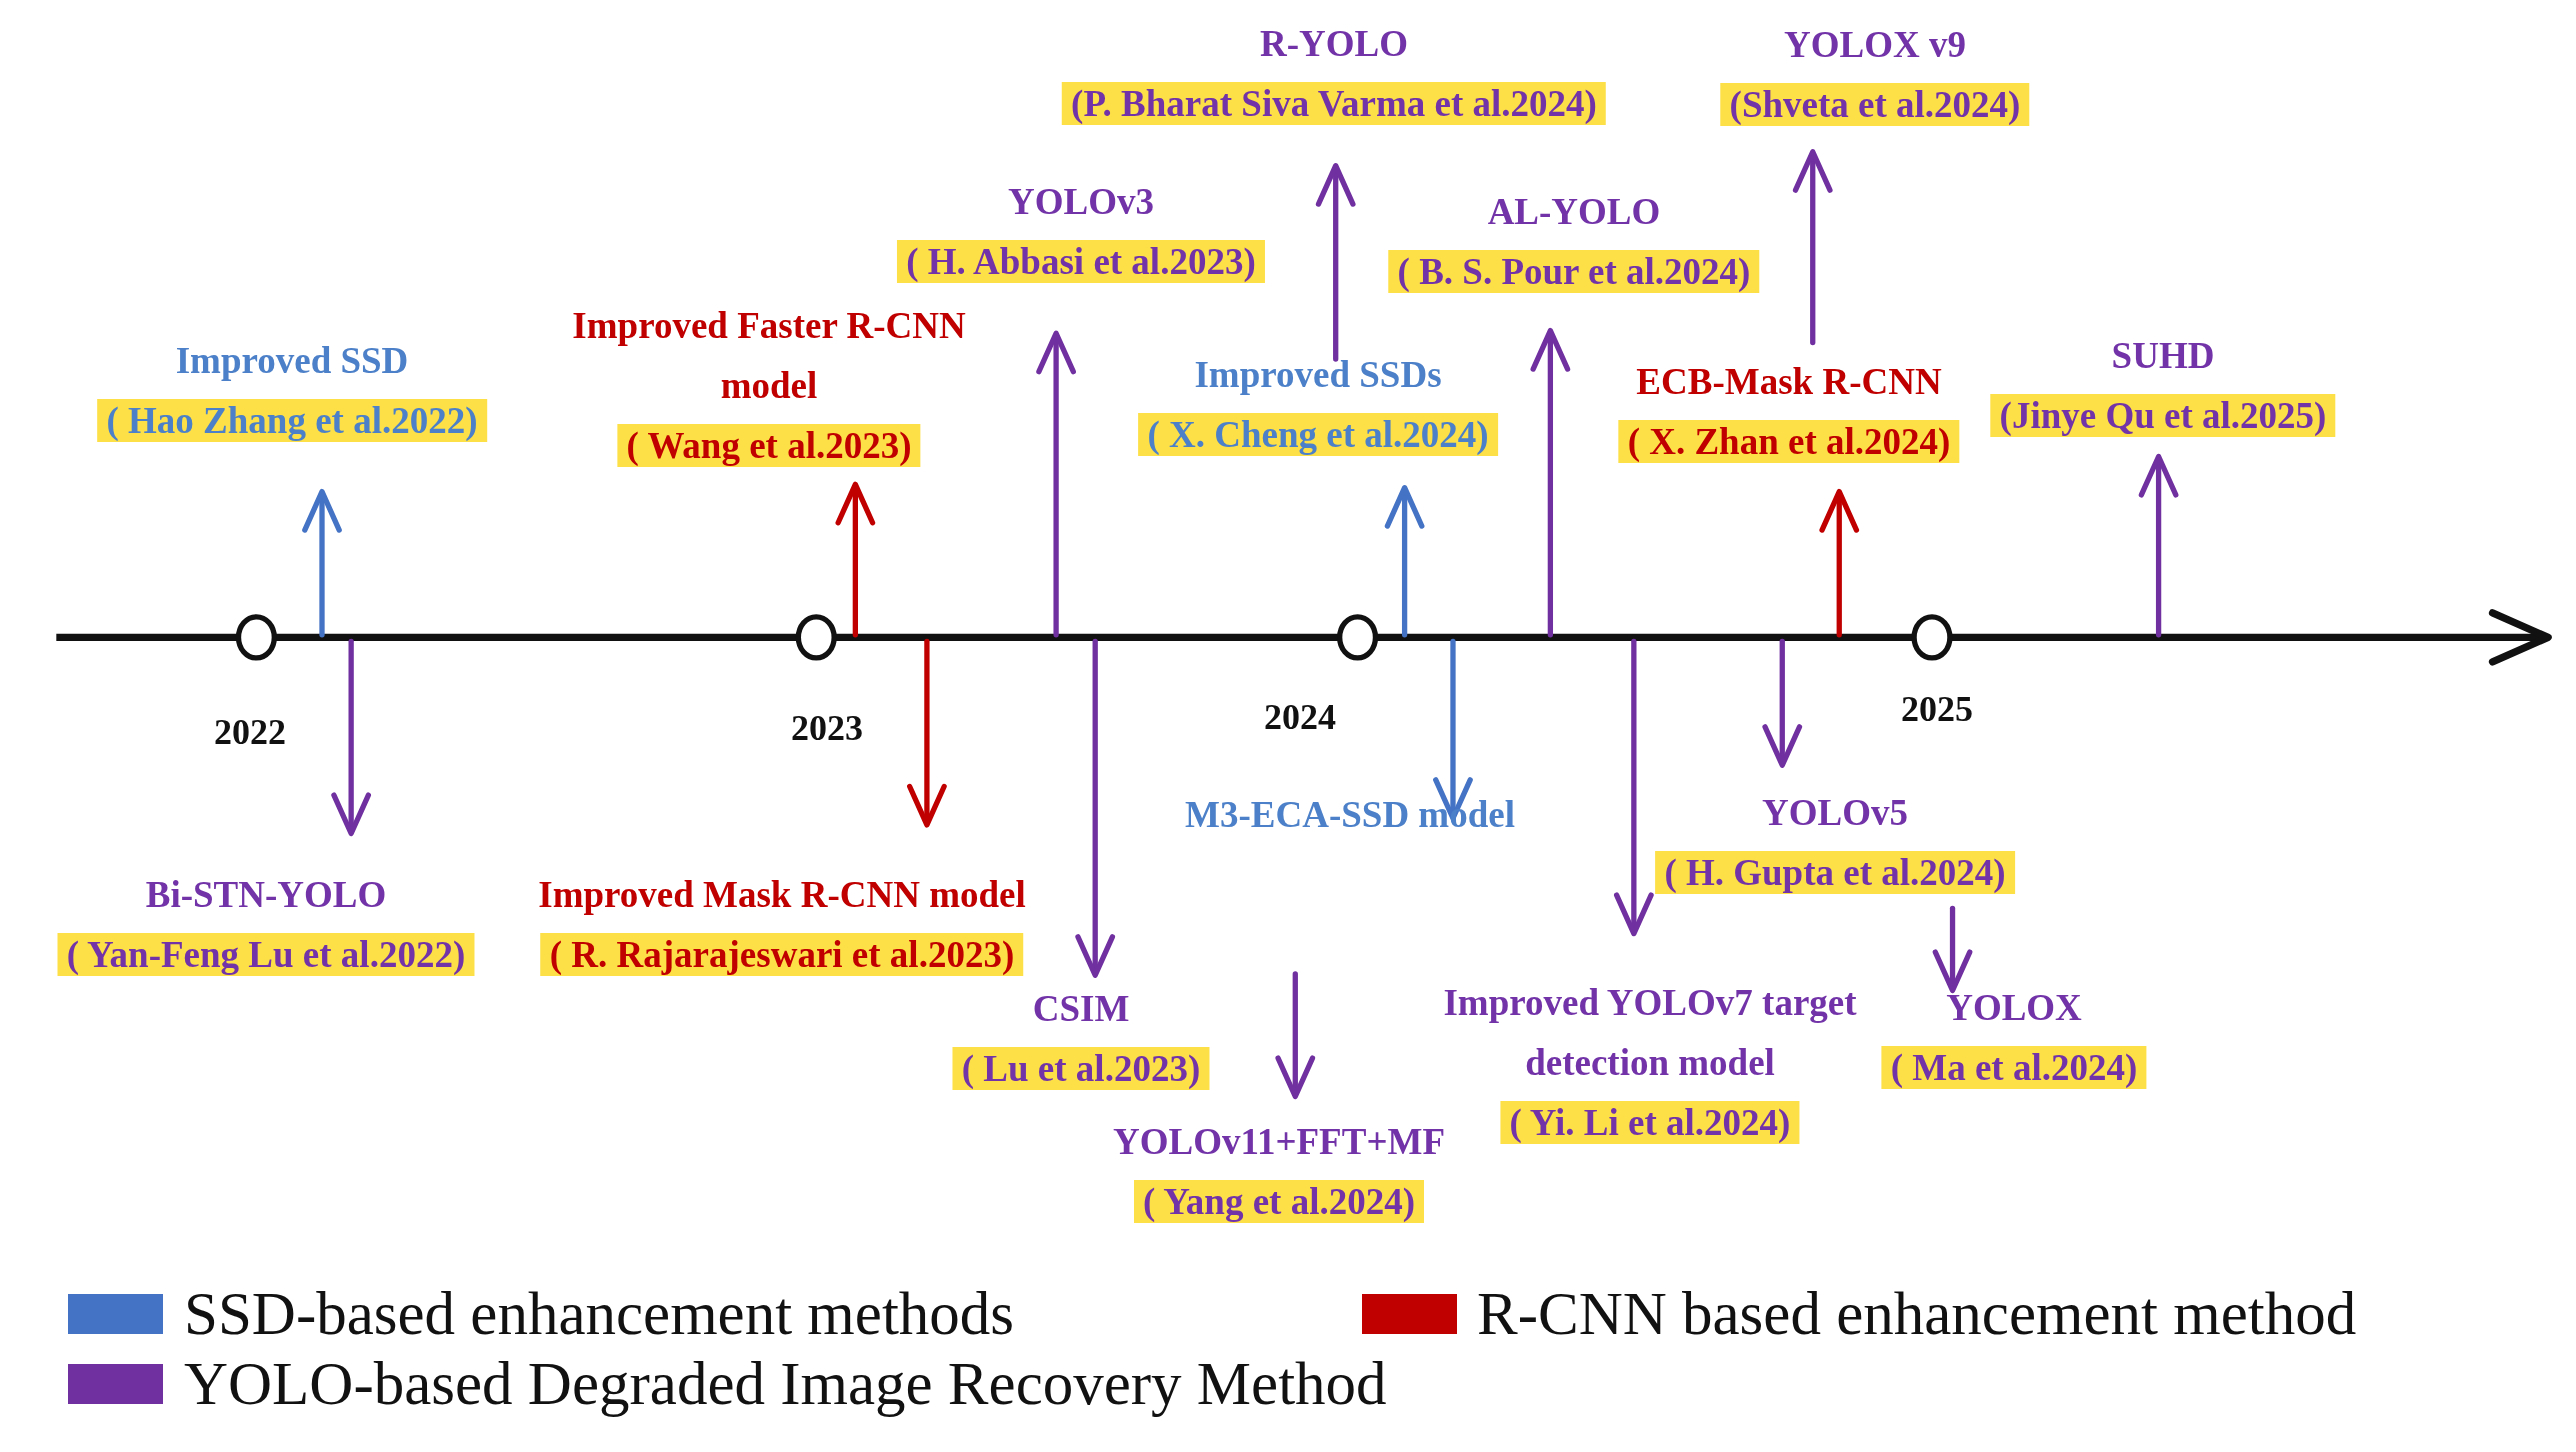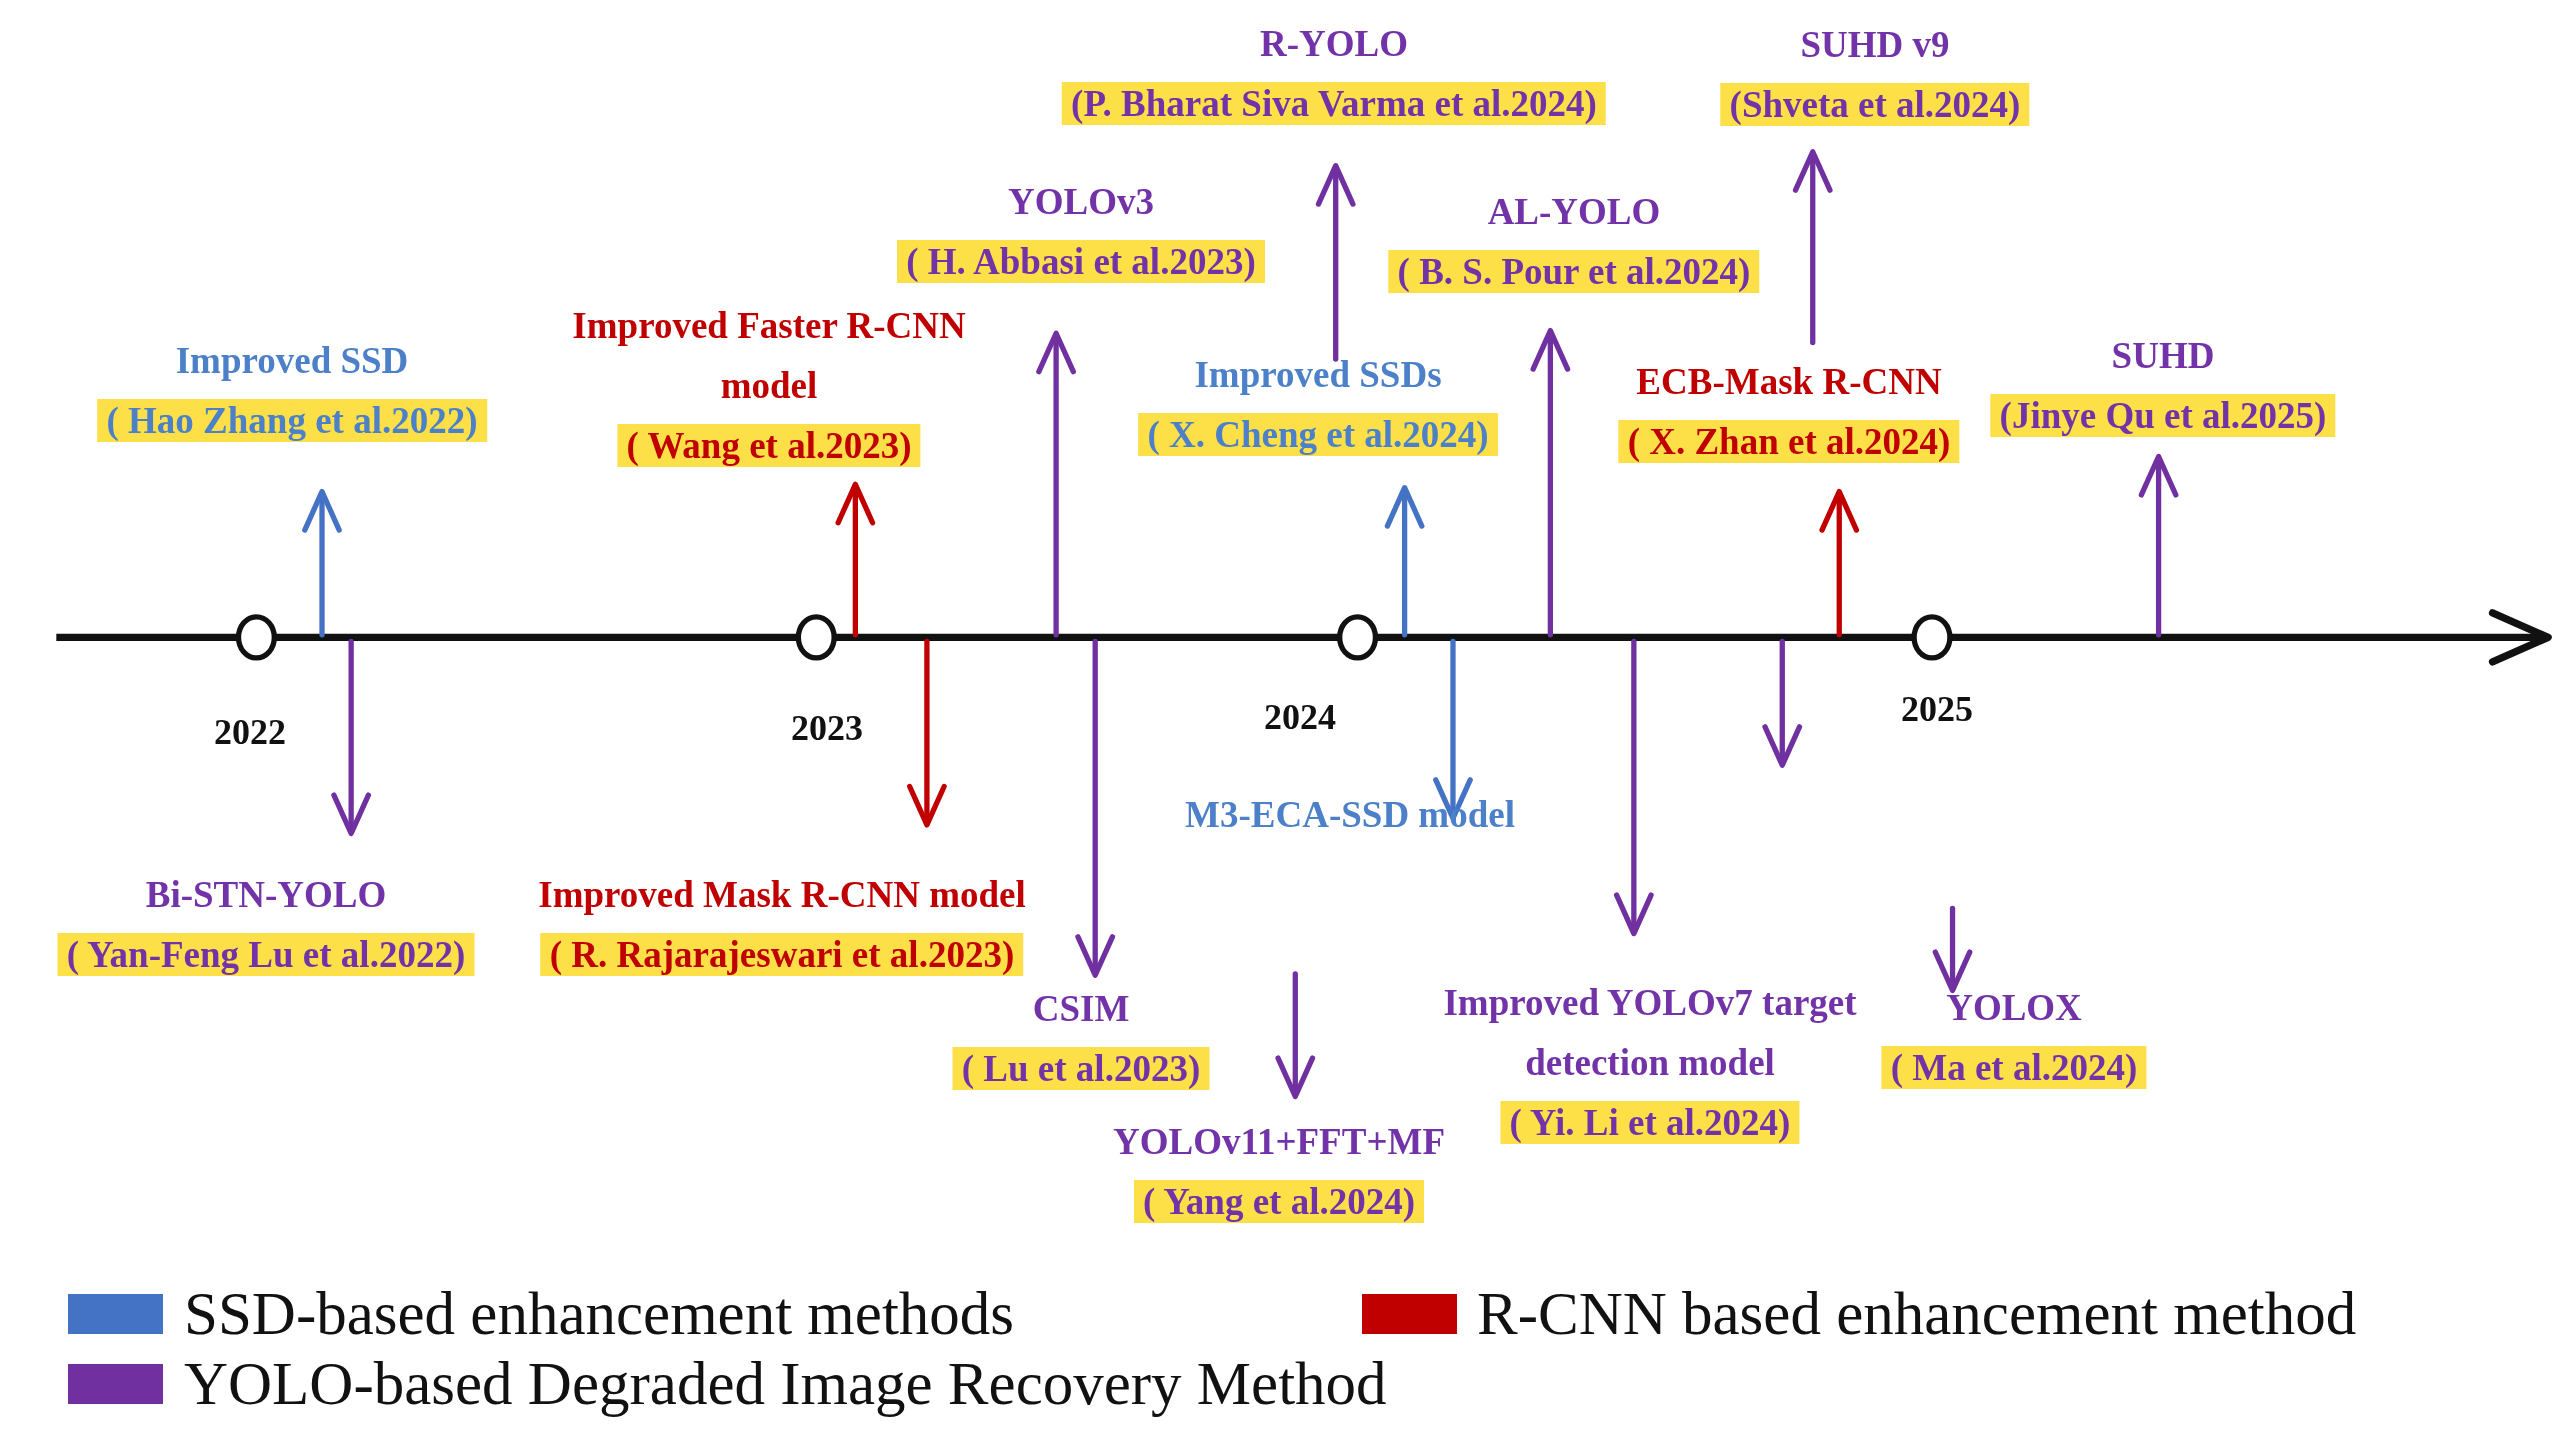--- a/index.html
+++ b/index.html
@@ -181,21 +181,21 @@
     <div class="t">YOLOv3</div>
     <div class="cite"><span>( H. Abbasi et al.2023)</span></div>
   </div>
 
   <div class="ev ev3 c-purple">
     <div class="t">R-YOLO</div>
     <div class="cite"><span>(P. Bharat Siva Varma et al.2024)</span></div>
   </div>
 
   <div class="ev ev4 c-purple">
-    <div class="t">SUHD v9</div>
+    <div class="t">YOLOX v9</div>
     <div class="cite"><span>(Shveta et al.2024)</span></div>
   </div>
 
   <div class="ev ev5 c-purple">
     <div class="t">AL-YOLO</div>
     <div class="cite"><span>( B. S. Pour et al.2024)</span></div>
   </div>
 
   <div class="ev ev6 c-blue">
     <div class="t">Improved SSDs</div>
@@ -235,20 +235,24 @@
     <div class="t">YOLOv11+FFT+MF</div>
     <div class="cite"><span>( Yang et al.2024)</span></div>
   </div>
 
   <div class="ev ev14 c-purple">
     <div class="t">Improved YOLOv7 target</div>
     <div class="t">detection model</div>
     <div class="cite"><span>( Yi. Li et al.2024)</span></div>
   </div>
 
+  <div class="ev ev15 c-purple">
+    <div class="t">YOLOv5</div>
+    <div class="cite"><span>( H. Gupta et al.2024)</span></div>
+  </div>
 
   <div class="ev ev16 c-purple">
     <div class="t">YOLOX</div>
     <div class="cite"><span>( Ma et al.2024)</span></div>
   </div>
 
   <div class="year y0">2022</div>
   <div class="year y1">2023</div>
   <div class="year y2">2024</div>
   <div class="year y3">2025</div>

